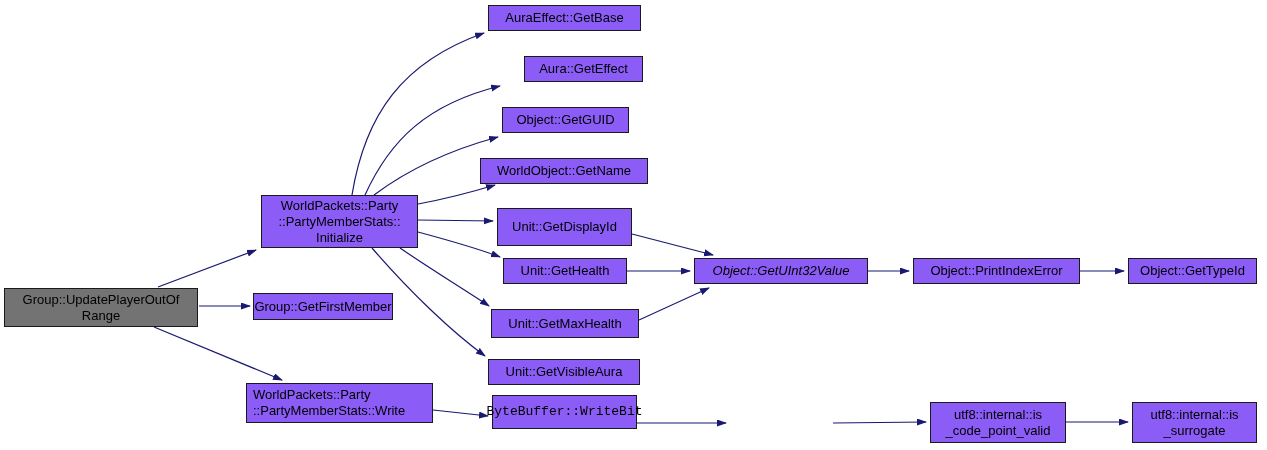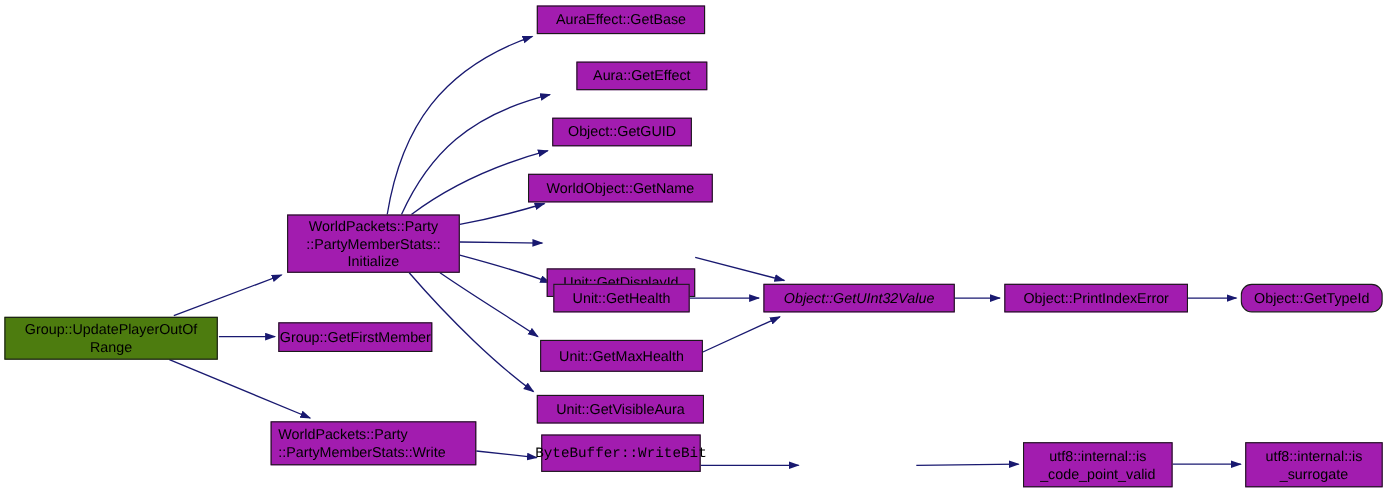--- a/index.html
+++ b/index.html
@@ -7,33 +7,33 @@
     position:relative;
     width:1267px; height:450px;
     background:#ffffff;
     font-family:"Liberation Sans", sans-serif;
     overflow:hidden;
   }
   #edges { position:absolute; left:0; top:0; width:1267px; height:450px; }
   .node {
     position:absolute;
     box-sizing:border-box;
-    background:#a21caf;
+    background:#8b5cf6;
     border:1px solid #1a1a1a;
     color:#000000;
     font-size:13px;
     line-height:16px;
     display:flex;
     align-items:center;
     justify-content:center;
     text-align:center;
     white-space:pre-line;
     padding:1px 4px;
   }
-  .node.hl { background:#4d7c0f; }
+  .node.hl { background:#737373; }
   .node.leftalign { justify-content:flex-start; text-align:left; padding-left:6px; }
   .edge { stroke:#191970; stroke-width:1.2; fill:none; }
 </style>
 </head>
 <body>
 
 <div id="canvas">
 
   <svg id="edges" viewBox="0 0 1267 450" xmlns="http://www.w3.org/2000/svg">
     <defs>
@@ -76,33 +76,33 @@
 ::PartyMemberStats::Write</div>
 
   <div class="node" style="left:488px; top:5px; width:153px; height:26px;">AuraEffect::GetBase</div>
 
   <div class="node" style="left:505px; top:56px; width:119px; height:26px;margin-left:19px;">Aura::GetEffect</div>
 
   <div class="node" style="left:502px; top:107px; width:127px; height:26px;">Object::GetGUID</div>
 
   <div class="node" style="left:480px; top:158px; width:168px; height:26px;">WorldObject::GetName</div>
 
-  <div class="node" style="left:497px; top:208px; width:135px; height:26px;margin-top:36px;">Unit::GetDisplayId</div>
+  <div class="node" style="left:497px; top:208px; width:135px; height:38px;">Unit::GetDisplayId</div>
 
   <div class="node" style="left:503px; top:258px; width:124px; height:26px;">Unit::GetHealth</div>
 
   <div class="node" style="left:491px; top:309px; width:148px; height:29px;">Unit::GetMaxHealth</div>
 
   <div class="node" style="left:488px; top:359px; width:152px; height:26px;text-align:center;">Unit::GetVisibleAura</div>
 
   <div class="node" style="left:694px; top:258px; width:174px; height:26px;font-style:italic;">Object::GetUInt32Value</div>
 
   <div class="node" style="left:913px; top:258px; width:167px; height:26px;">Object::PrintIndexError</div>
 
-  <div class="node" style="left:1128px; top:258px; width:129px; height:26px;border-radius:10px;">Object::GetTypeId</div>
+  <div class="node" style="left:1128px; top:258px; width:129px; height:26px;">Object::GetTypeId</div>
 
   <div class="node" style="left:492px; top:395px; width:145px; height:34px;font-family:Liberation Mono, monospace;">ByteBuffer::WriteBit</div>
 
 
   <div class="node" style="left:930px; top:402px; width:136px; height:41px;">utf8::internal::is
 _code_point_valid</div>
 
   <div class="node" style="left:1132px; top:402px; width:125px; height:41px;">utf8::internal::is
 _surrogate</div>
 

